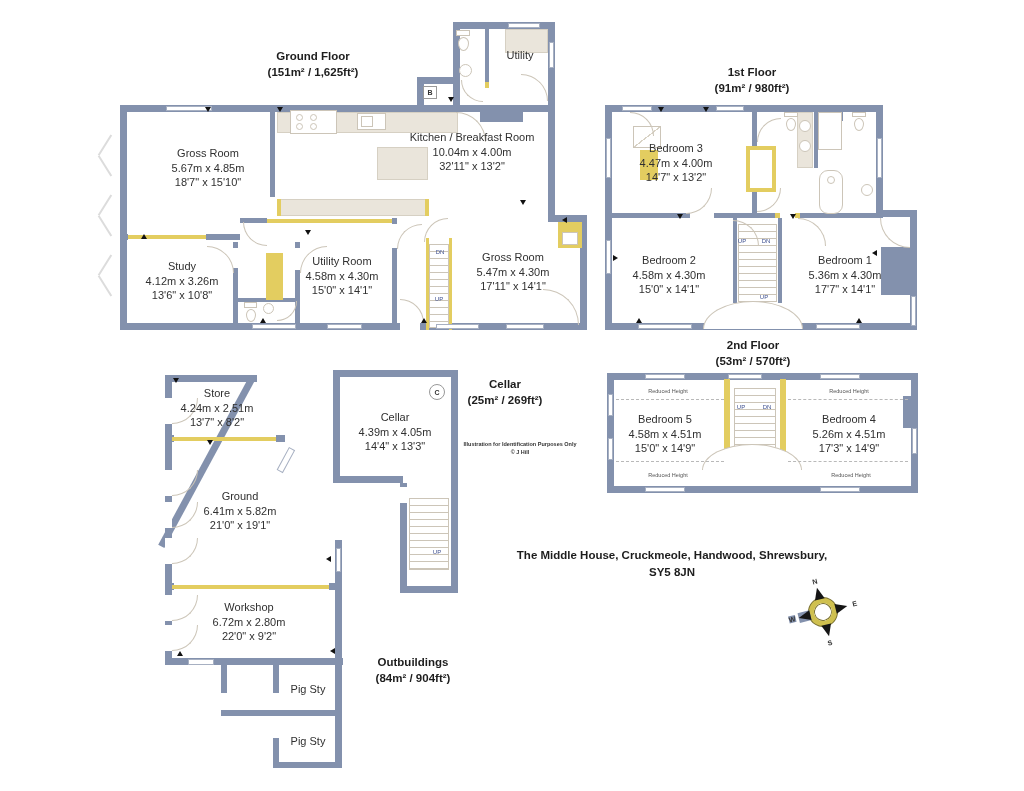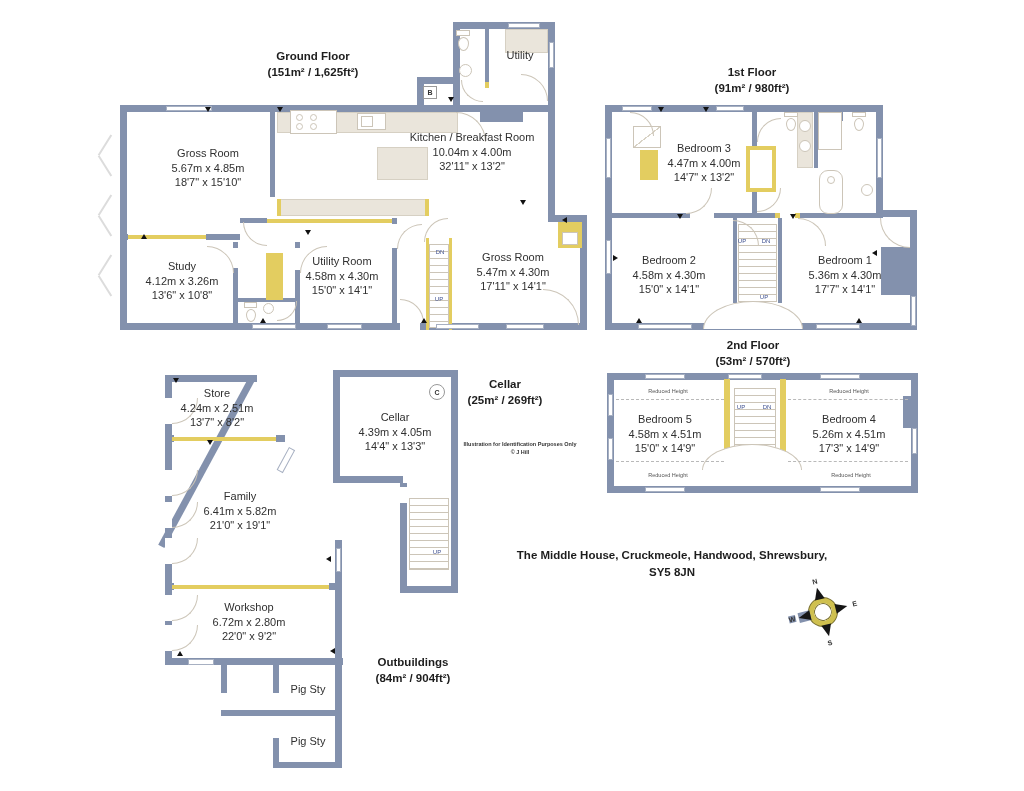--- a/index.html
+++ b/index.html
@@ -265,21 +265,21 @@
 
     <i class="mk d" style="left:658px;top:107px"></i>
     <i class="mk d" style="left:703px;top:107px"></i>
     <i class="mk d" style="left:677px;top:214px"></i>
     <i class="mk d" style="left:790px;top:214px"></i>
     <i class="mk l" style="left:872px;top:250px"></i>
     <i class="mk u" style="left:856px;top:318px"></i>
     <i class="mk u" style="left:636px;top:318px"></i>
     <i class="mk r" style="left:613px;top:255px"></i>
 
-    <div class="rlabel" style="left:704px;top:163px">
+    <div class="rlabel" style="left:676px;top:163px">
       <div>Bedroom 3</div>
       <div>4.47m x 4.00m</div>
       <div>14'7" x 13'2"</div>
     </div>
     <div class="rlabel" style="left:669px;top:275px">
       <div>Bedroom 2</div>
       <div>4.58m x 4.30m</div>
       <div>15'0" x 14'1"</div>
     </div>
     <div class="rlabel" style="left:845px;top:275px">
@@ -399,21 +399,21 @@
     <i class="mk l" style="left:326px;top:556px"></i>
     <i class="mk l" style="left:330px;top:648px"></i>
     <i class="mk u" style="left:177px;top:651px"></i>
 
     <div class="rlabel" style="left:217px;top:408px">
       <div>Store</div>
       <div>4.24m x 2.51m</div>
       <div>13'7" x 8'2"</div>
     </div>
     <div class="rlabel" style="left:240px;top:511px">
-      <div>Family</div>
+      <div>Ground</div>
       <div>6.41m x 5.82m</div>
       <div>21'0" x 19'1"</div>
     </div>
     <div class="rlabel" style="left:249px;top:622px">
       <div>Workshop</div>
       <div>6.72m x 2.80m</div>
       <div>22'0" x 9'2"</div>
     </div>
     <div class="rlabel" style="left:308px;top:689px">
       <div>Pig Sty</div>

